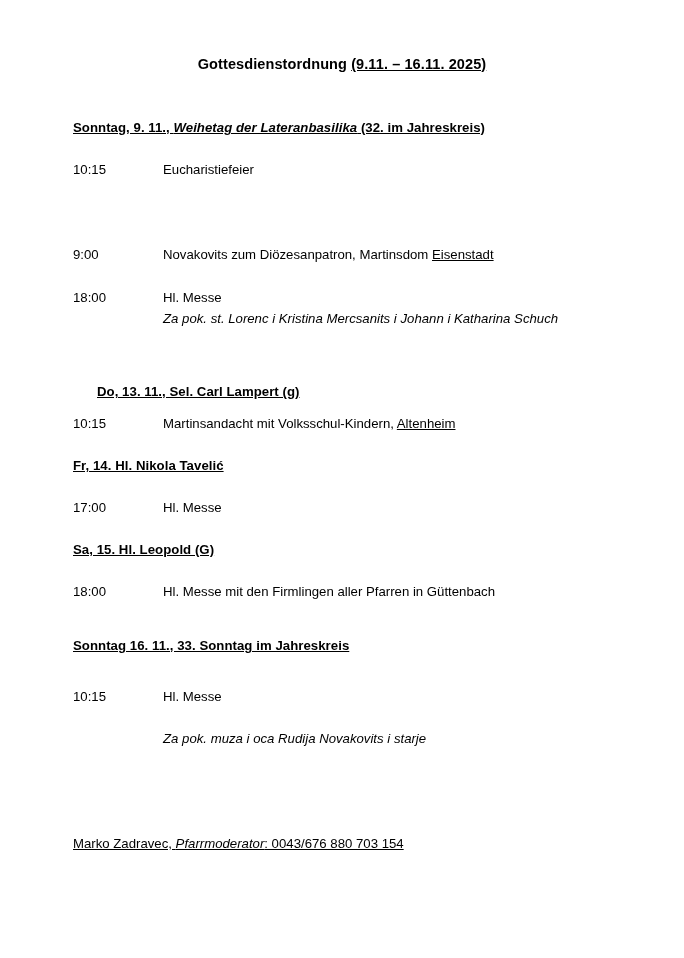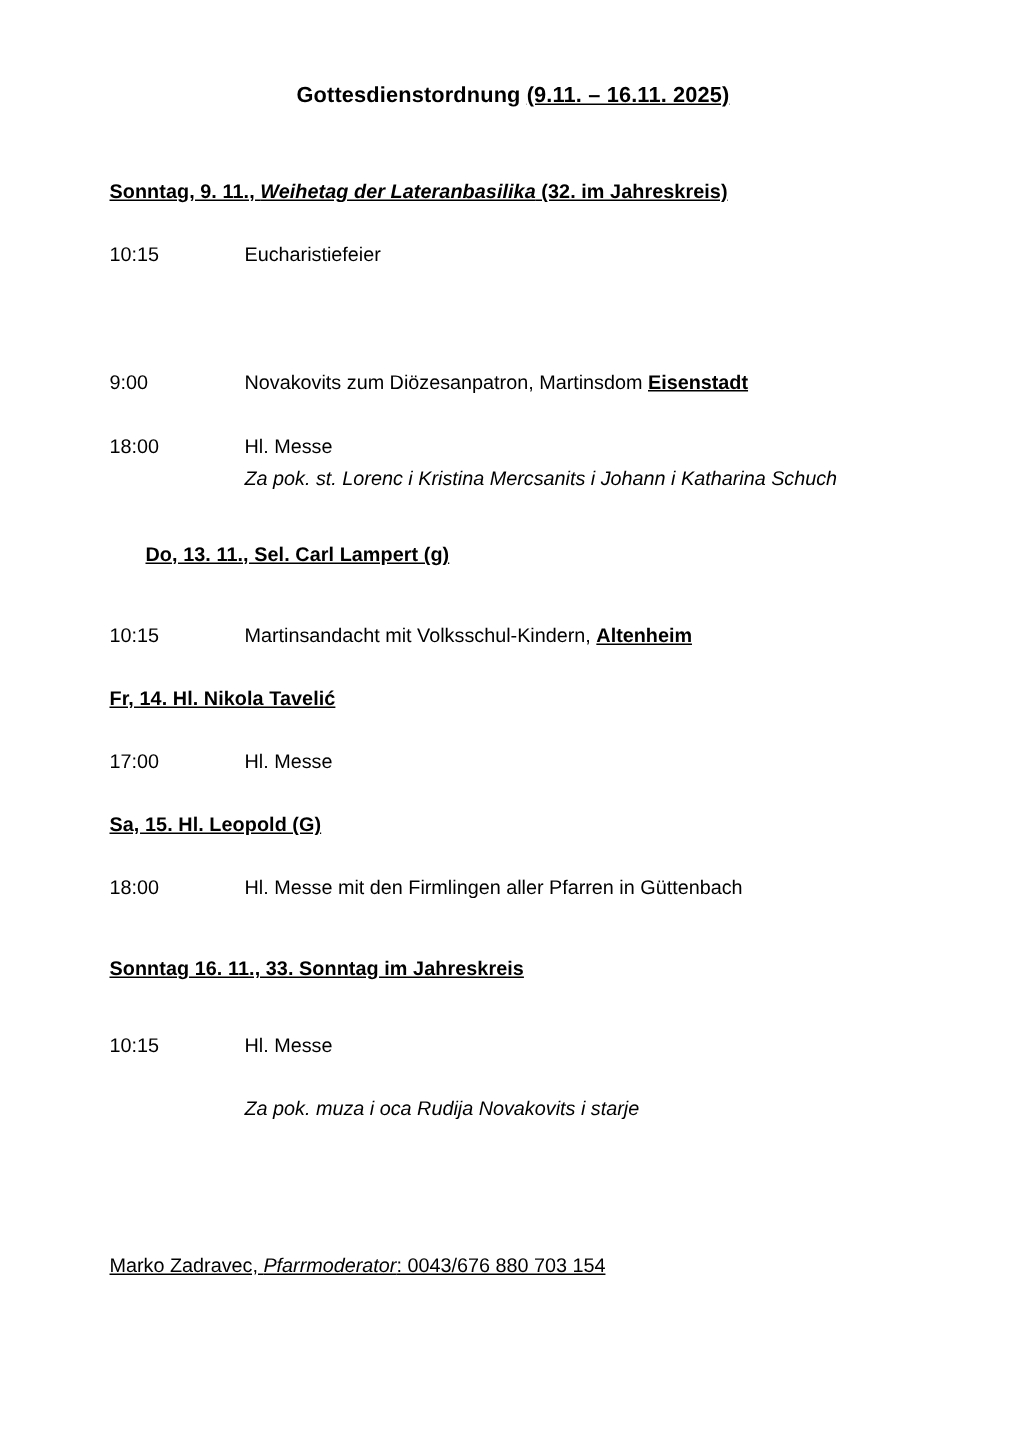--- a/index.html
+++ b/index.html
@@ -46,21 +46,21 @@
 
   .entry { font-size: 13.2px; white-space: nowrap; }
   .entry .time {
     display: inline-block;
     width: 90px;
     vertical-align: top;
   }
   .entry .desc { display: inline-block; vertical-align: top; }
   .entry.bold { font-weight: normal; }
   .entry .place {
-    font-weight: bold;
+    font-weight: normal;
     text-decoration: underline;
   }
   .intention {
     font-size: 13.2px;
     font-style: italic;
     font-weight: normal;
     white-space: nowrap;
   }
   .footer {
     font-size: 13.2px;
@@ -86,21 +86,21 @@
   </div>
 
   <div class="block entry" style="top:247px;">
     <span class="time">9:00</span><span class="desc"><span>Novakovits zum Diözesanpatron, Martinsdom </span><span class="place">Eisenstadt</span></span>
   </div>
   <div class="block entry bold" style="top:290px;">
     <span class="time">18:00</span><span class="desc">Hl. Messe</span>
   </div>
   <div class="block intention" style="top:311px; left:163px;">Za pok. st. Lorenc i Kristina Mercsanits i Johann i Katharina Schuch</div>
 
-  <div class="block sect-head" style="top:362px;padding-left:24px;">
+  <div class="block sect-head" style="top:384px;padding-left:24px;">
     <span>Do, 13. 11., Sel. Carl Lampert (g)</span>
   </div>
   <div class="block entry" style="top:416px;">
     <span class="time">10:15</span><span class="desc"><span>Martinsandacht mit Volksschul-Kindern, </span><span class="place">Altenheim</span></span>
   </div>
 
   <div class="block sect-head" style="top:458px;">
     <span>Fr, 14. Hl. Nikola Tavelić</span>
   </div>
   <div class="block entry" style="top:500px;">

